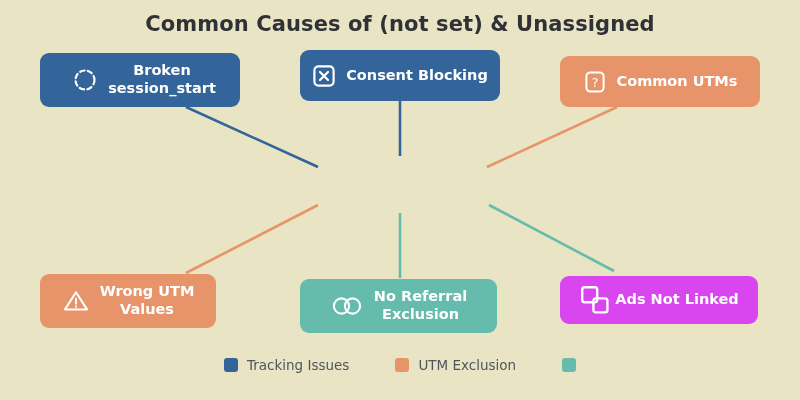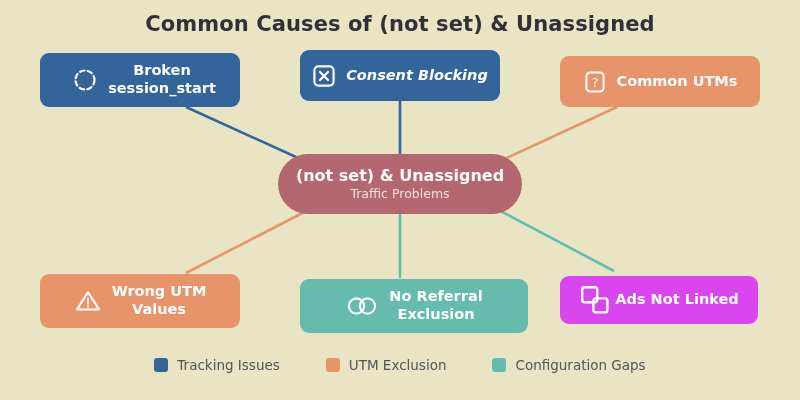--- a/index.html
+++ b/index.html
@@ -133,86 +133,81 @@
   <div class="node" style="left:40px; top:53px; width:200px; height:54px; background:#33659a;padding-left:8px;">
     <span class="node-icon">
       <svg width="26" height="26" viewBox="0 0 26 26">
         <circle cx="13" cy="13" r="9.5" fill="none" stroke="#ffffff" stroke-width="2.2" stroke-dasharray="4.5 3.4" stroke-linecap="round"></circle>
       </svg>
     </span>
     <span class="node-label">Broken
 session_start</span>
   </div>
 
-  <div class="node" style="left:300px; top:50px; width:200px; height:51px; background:#33659a;font-style:italic;">
+  <div class="node" style="left:300px; top:50px; width:200px; height:51px; background:#33659a;">
     <span class="node-icon">
       <svg width="24" height="24" viewBox="0 0 24 24">
         <rect x="2.4" y="2.4" width="19.2" height="19.2" rx="4" fill="none" stroke="#ffffff" stroke-width="2.2"></rect>
         <path d="M8 8 L16 16 M16 8 L8 16" stroke="#ffffff" stroke-width="2.2" stroke-linecap="round" fill="none"></path>
       </svg>
     </span>
     <span class="node-label">Consent Blocking</span>
   </div>
 
   <div class="node" style="left:560px; top:56px; width:200px; height:51px; background:#e8946a;">
     <span class="node-icon">
       <svg width="24" height="24" viewBox="0 0 24 24">
         <rect x="3.4" y="2.4" width="17.2" height="19.2" rx="4" fill="none" stroke="#ffffff" stroke-width="2"></rect>
         <text x="12" y="17.4" font-family="DejaVu Sans, sans-serif" font-size="12.5" fill="#ffffff" text-anchor="middle">?</text>
       </svg>
     </span>
     <span class="node-label">Common UTMs</span>
   </div>
 
-  <div class="node" style="left:40px; top:274px; width:200px; height:54px; background:#e8946a;">
+  <div class="node" style="left:40px; top:274px; width:176px; height:54px; background:#e8946a;">
     <span class="node-icon">
       <svg width="28" height="26" viewBox="0 0 28 26">
         <path d="M14 4.2 L25 21.4 L3 21.4 Z" fill="none" stroke="#ffffff" stroke-width="2" stroke-linejoin="round"></path>
         <path d="M14 10.6 L14 15.8" stroke="#ffffff" stroke-width="1.9" stroke-linecap="round"></path>
         <circle cx="14" cy="18.6" r="1.05" fill="#ffffff"></circle>
       </svg>
     </span>
     <span class="node-label">Wrong UTM
 Values</span>
   </div>
 
-  <div class="node" style="left:300px; top:279px; width:228px; height:54px; background:#65bcac;">
+  <div class="node" style="left:300px; top:279px; width:197px; height:54px; background:#65bcac;">
     <span class="node-icon">
       <svg width="34" height="24" viewBox="0 0 34 24">
         <circle cx="11.5" cy="12" r="7.6" fill="none" stroke="#ffffff" stroke-width="2.1"></circle>
         <circle cx="22.5" cy="12" r="7.6" fill="none" stroke="#ffffff" stroke-width="2.1"></circle>
       </svg>
     </span>
     <span class="node-label">No Referral
 Exclusion</span>
   </div>
 
   <div class="node" style="left:560px; top:276px; width:198px; height:48px; background:#d946ef;">
     <span class="node-icon" style="margin-right:2px;">
       <svg width="34" height="32" viewBox="0 0 34 32">
         <rect x="3.2" y="3.2" width="15" height="15" rx="2.4" fill="none" stroke="#ffffff" stroke-width="2.4"></rect>
         <rect x="14.4" y="14.4" width="14" height="14" rx="2.4" fill="none" stroke="#ffffff" stroke-width="2.4"></rect>
       </svg>
     </span>
     <span class="node-label">Ads Not Linked</span>
   </div>
 
-  <div id="center-node">
-    <div id="center-title">(not set) &amp; Unassigned</div>
-    <div id="center-subtitle">Traffic Problems</div>
-  </div>
 
   <div id="legend">
     <div class="legend-item">
       <span class="legend-swatch" style="background:#33659a;"></span>
       <span class="legend-label">Tracking Issues</span>
     </div>
     <div class="legend-item">
       <span class="legend-swatch" style="background:#e8946a;"></span>
       <span class="legend-label">UTM Exclusion</span>
     </div>
     <div class="legend-item">
       <span class="legend-swatch" style="background:#65bcac;"></span>
-      <span class="legend-label">Configuration Gaps</span>
     </div>
   </div>
 
 </div>
 
 </body></html>

